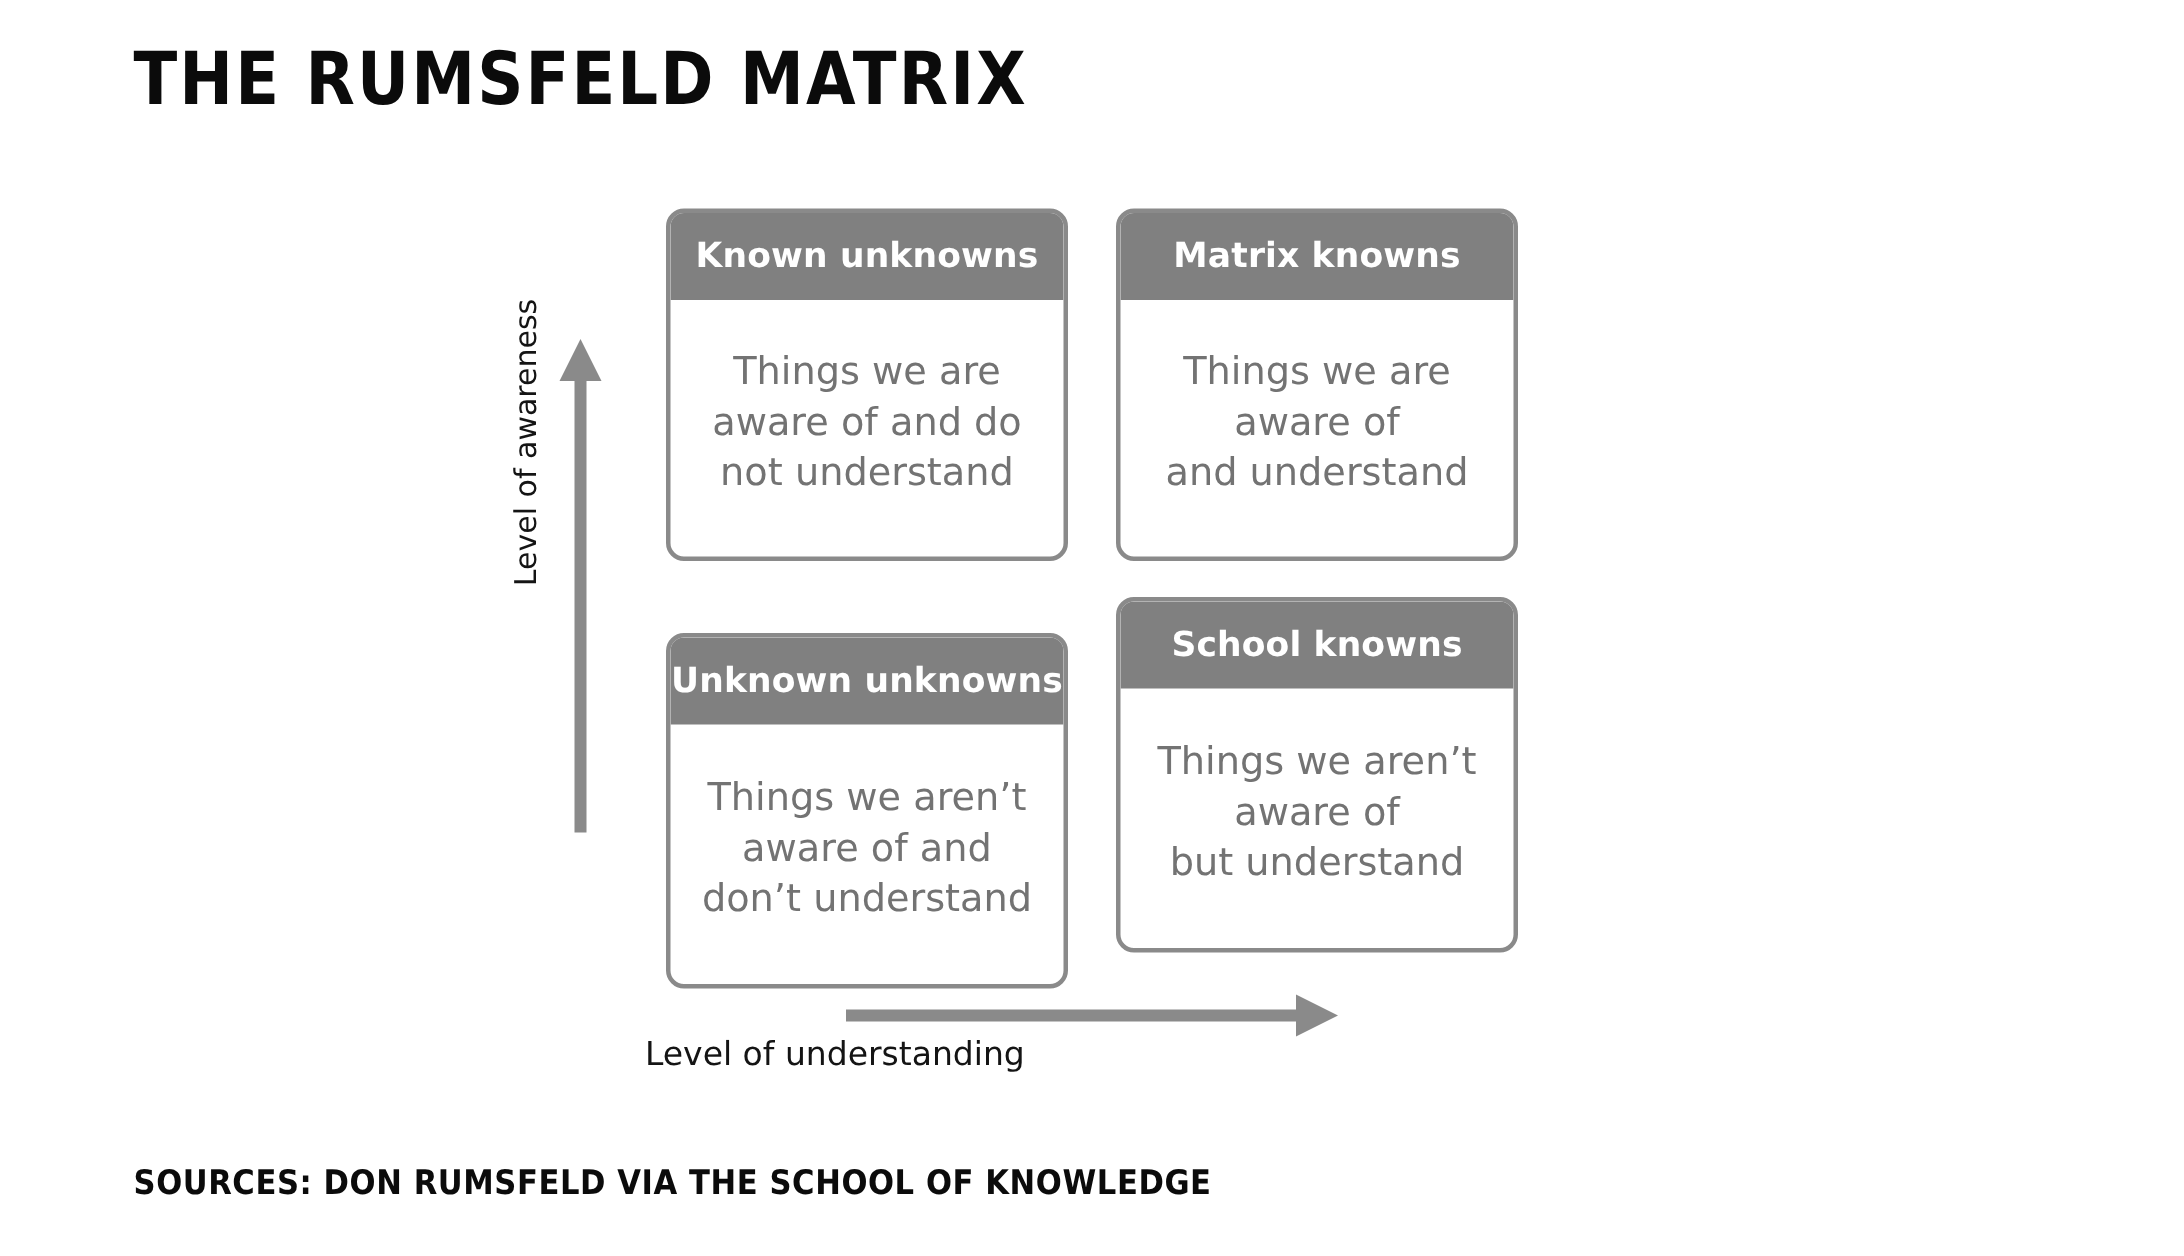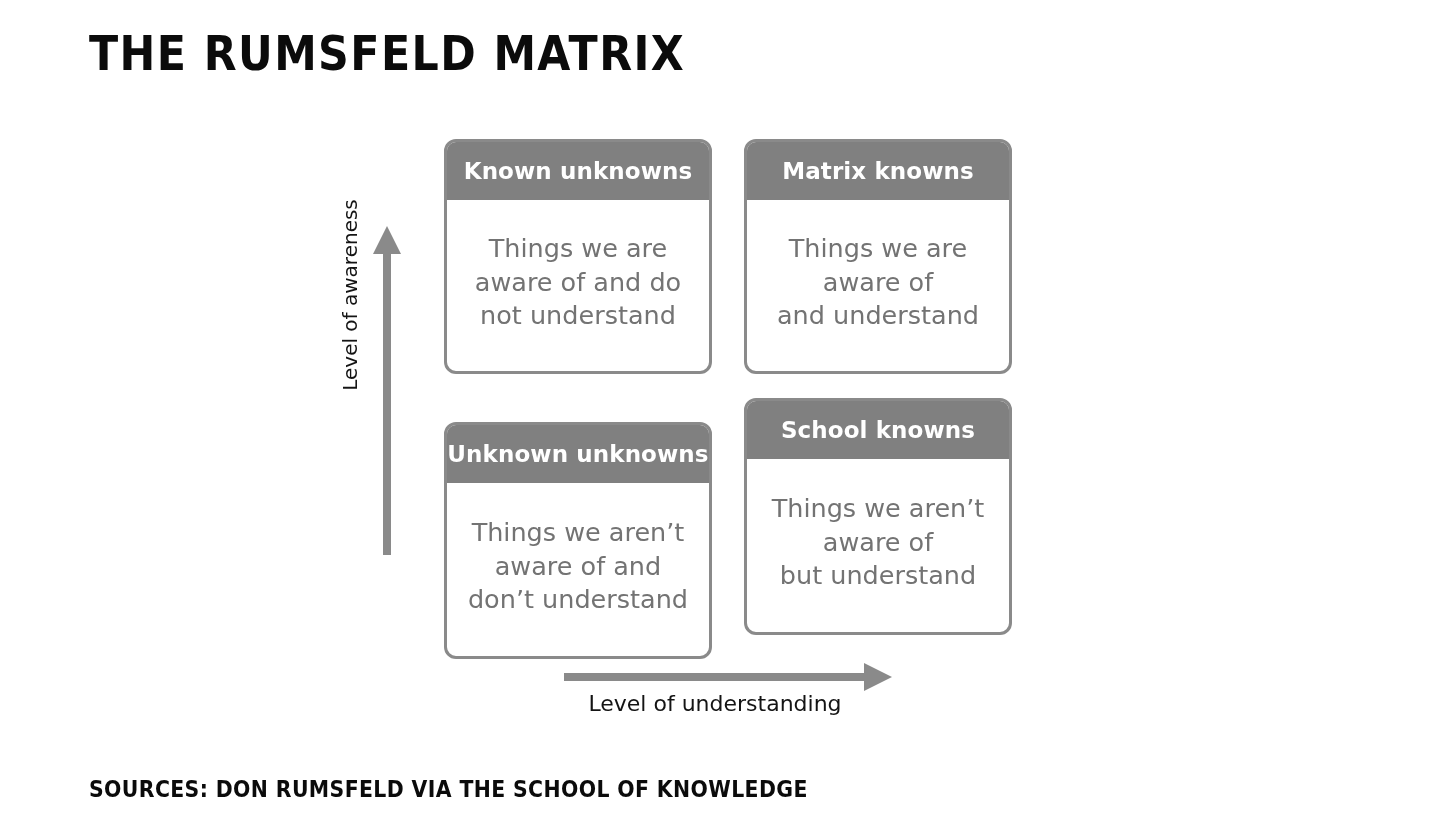--- a/index.html
+++ b/index.html
@@ -151,21 +151,21 @@
     height: 0;
     border-top: 14px solid transparent;
     border-bottom: 14px solid transparent;
     border-left: 28px solid #8a8a8a;
   }
   #x-axis-label {
     position: absolute;
     left: 430px;
     top: 691px;
     width: 570px;
-    text-align: center;
+    text-align: left;
     font-size: 22px;
     color: #141414;
     white-space: nowrap;
   }
 
   
   #source {
     position: absolute;
     left: 89px;
     top: 776px;

